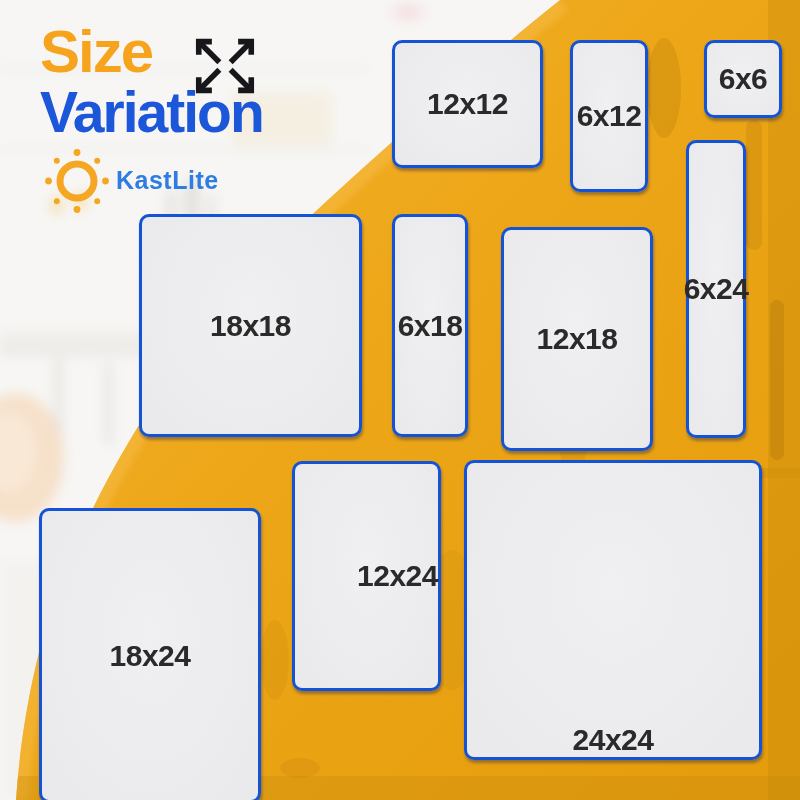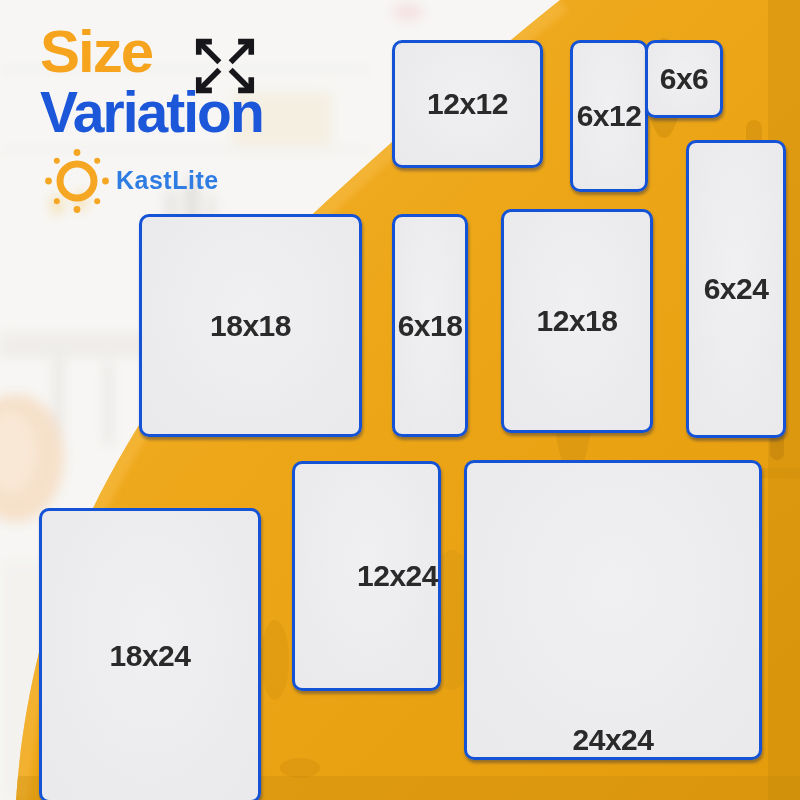--- a/index.html
+++ b/index.html
@@ -154,33 +154,33 @@
     </svg>
     <span class="brand-name">KastLite</span>
   </div>
 
   <div class="panel" style="left:392px; top:40px;  width:151px; height:128px;">
     <span class="panel-label">12x12</span>
   </div>
   <div class="panel" style="left:570px; top:40px;  width:78px;  height:152px;">
     <span class="panel-label">6x12</span>
   </div>
-  <div class="panel" style="left:645px; top:40px;  width:78px;  height:78px;">
+  <div class="panel" style="left:704px; top:40px;  width:78px;  height:78px;">
     <span class="panel-label">6x6</span>
   </div>
-  <div class="panel" style="left:686px; top:140px; width:100px;  height:298px;">
+  <div class="panel" style="left:686px; top:140px; width:60px;  height:298px;">
     <span class="panel-label">6x24</span>
   </div>
   <div class="panel" style="left:139px; top:214px; width:223px; height:223px;">
     <span class="panel-label">18x18</span>
   </div>
   <div class="panel" style="left:392px; top:214px; width:76px;  height:223px;text-align:center;">
     <span class="panel-label">6x18</span>
   </div>
-  <div class="panel" style="left:501px; top:209px; width:152px; height:224px;">
+  <div class="panel" style="left:501px; top:227px; width:152px; height:224px;">
     <span class="panel-label">12x18</span>
   </div>
   <div class="panel" style="left:39px;  top:461px; width:222px; height:295px;margin-top:47px;">
     <span class="panel-label">18x24</span>
   </div>
   <div class="panel" style="left:292px; top:461px; width:149px; height:230px;justify-content:flex-end;">
     <span class="panel-label">12x24</span>
   </div>
   <div class="panel" style="left:464px; top:460px; width:298px; height:300px;align-items:flex-end;">
     <span class="panel-label">24x24</span>

